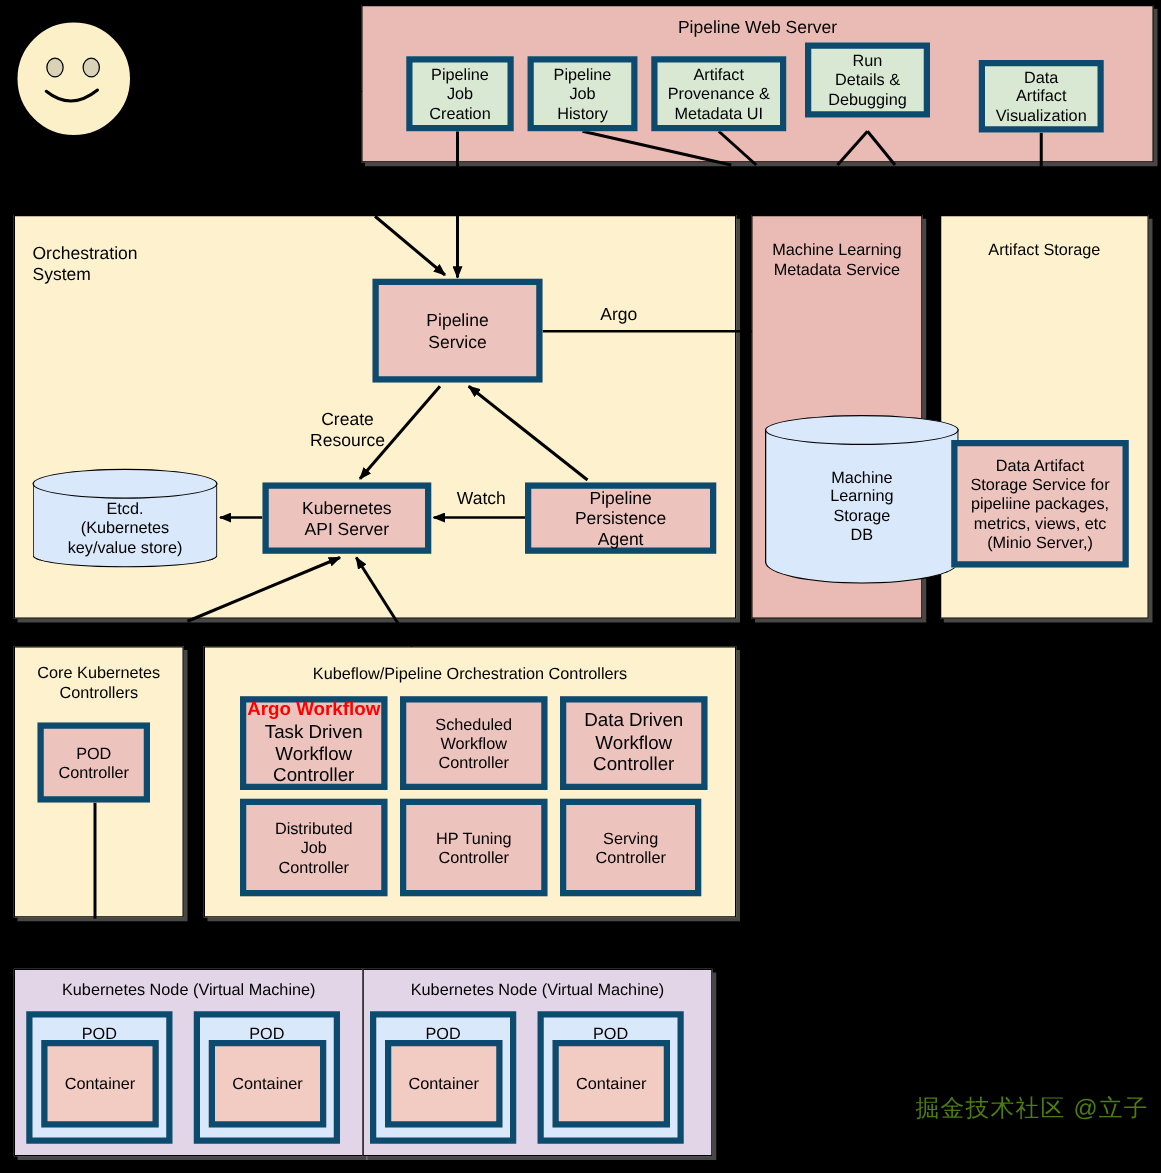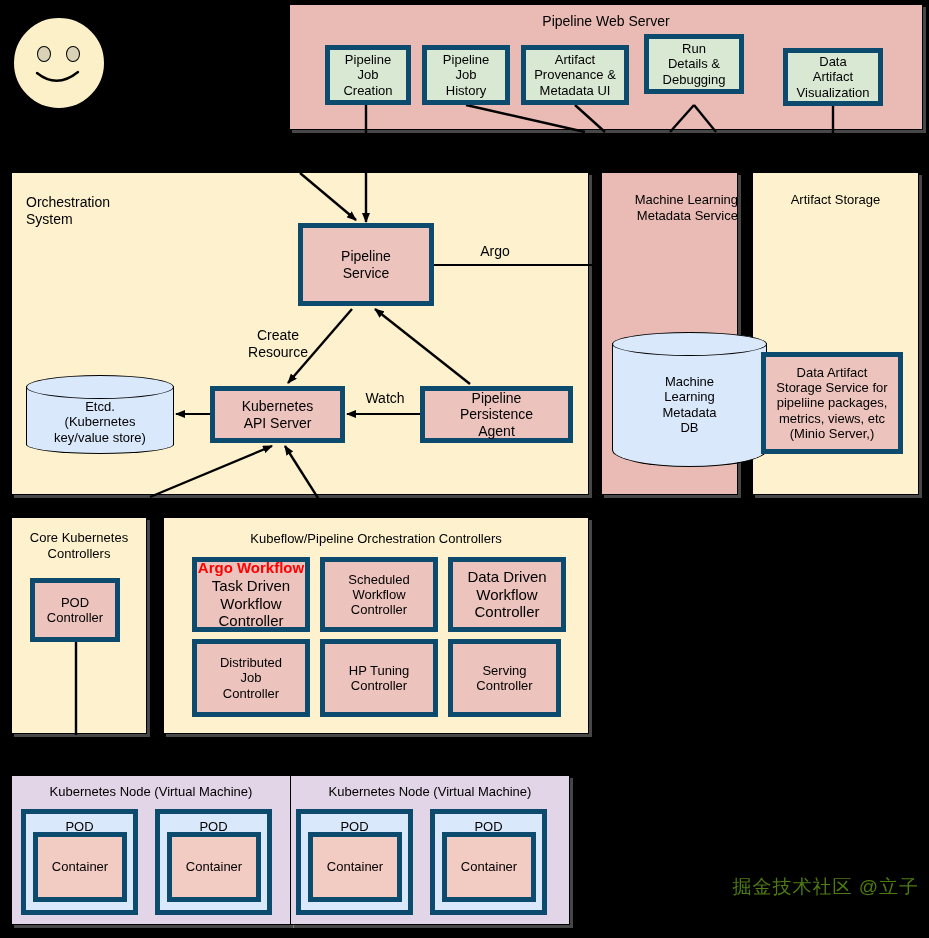--- a/index.html
+++ b/index.html
@@ -145,32 +145,32 @@
   <div class="lbl" style="left:455px;top:243px;width:80px;font-size:14px;z-index:6;">Argo</div>
 
   <div class="lbl" style="left:233px;top:327px;width:90px;font-size:14px;z-index:6;">
     <div>Create</div>
     <div>Resource</div>
   </div>
 
   <div class="lbl" style="left:350px;top:390px;width:70px;font-size:14px;z-index:6;">Watch</div>
 
   <div class="box grp-pink" style="left:601px;top:172px;width:137px;height:323px;"></div>
-  <div class="grp-title" style="left:601px;top:192px;width:137px;font-size:13px;z-index:6;text-align:right;">
+  <div class="grp-title" style="left:601px;top:192px;width:137px;font-size:13px;z-index:6;">
     <div>Machine Learning</div>
     <div>Metadata Service</div>
   </div>
 
   <div class="cyl" style="left:612px;top:332px;width:115px;height:135px;z-index:6;padding-left:40px;">
     <div class="body"></div>
     <div class="top"></div>
     <div class="txt" style="top:42px;font-size:13px;">
       <div>Machine</div>
       <div>Learning</div>
-      <div>Metadata</div>
+      <div>Storage</div>
       <div>DB</div>
     </div>
   </div>
 
   <div class="box grp-cream" style="left:752px;top:172px;width:167px;height:323px;"></div>
   <div class="grp-title" style="left:752px;top:192px;width:167px;font-size:13px;z-index:6;">Artifact Storage</div>
 
   <div class="node n-pink" style="left:761px;top:352px;width:142px;height:102px;font-size:13px;z-index:6;">
     <div>
       <div>Data Artifact</div>

